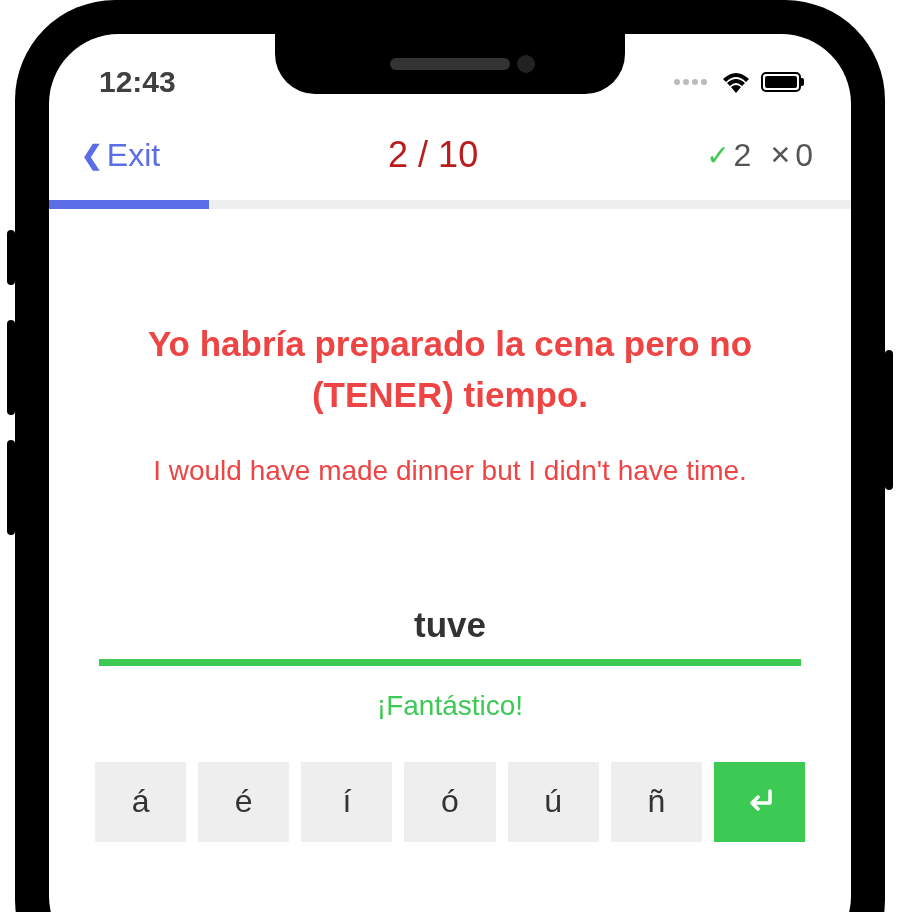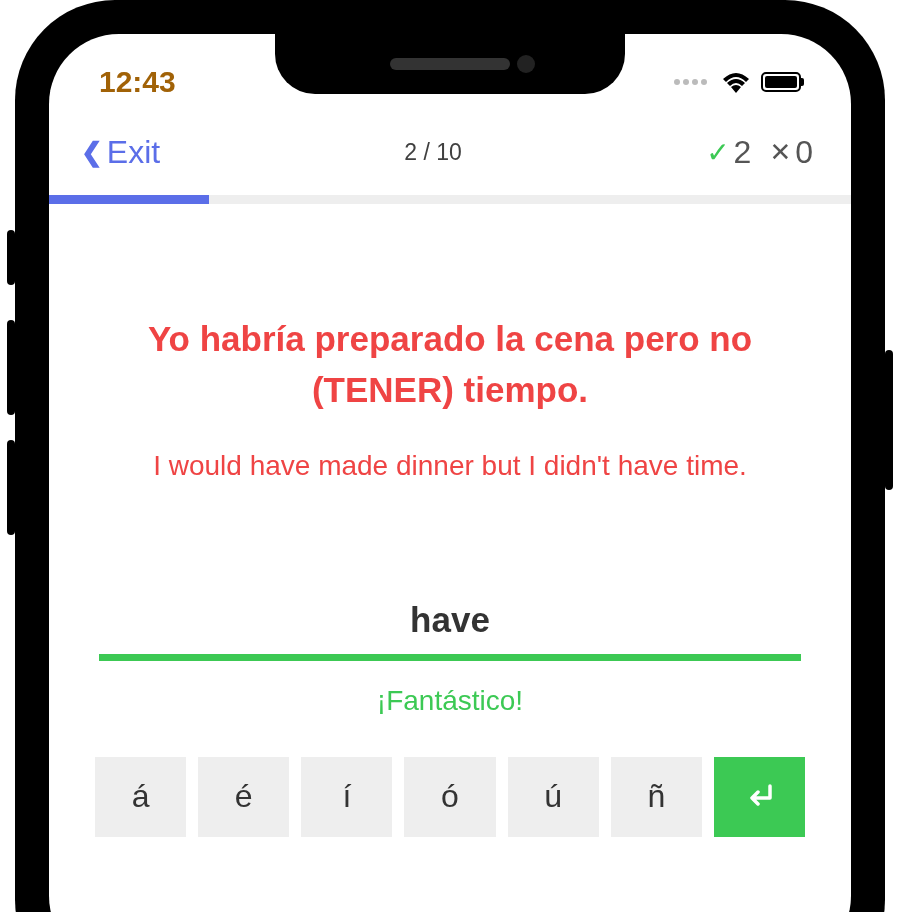--- a/index.html
+++ b/index.html
@@ -116,21 +116,21 @@
       display: flex;
       justify-content: space-between;
       align-items: center;
       padding: 28px 50px 12px 50px;
       height: 80px;
     }
     
     .status-time {
       font-size: 30px;
       font-weight: 600;
-      color: #a16207;
+      color: #404040;
     }
     
     .status-icons {
       display: flex;
       align-items: center;
       gap: 10px;
     }
     
     .dots {
       display: flex;
@@ -195,22 +195,22 @@
       font-weight: 400;
       cursor: pointer;
     }
     
     .chevron-left {
       font-size: 26px;
       font-weight: 700;
     }
     
     .progress-counter {
-      font-size: 23px;
-      color: #404040;
+      font-size: 36px;
+      color: #b91c1c;
       font-weight: 400;
     }
     
     .score {
       display: flex;
       align-items: center;
       gap: 18px;
       font-size: 32px;
       color: #555;
     }
@@ -381,21 +381,21 @@
       <div class="progress-bar">
         <div class="progress-fill"></div>
       </div>
 
       <div class="content">
         <div class="prompt">Yo habría preparado la cena pero no (TENER) tiempo.</div>
         <div class="translation">I would have made dinner but I didn't have time.</div>
       </div>
 
       <div class="answer-section">
-        <div class="answer-input">have</div>
+        <div class="answer-input">tuve</div>
         <div class="feedback">¡Fantástico!</div>
       </div>
 
       <div class="accent-keys">
         <div class="accent-key">á</div>
         <div class="accent-key">é</div>
         <div class="accent-key">í</div>
         <div class="accent-key">ó</div>
         <div class="accent-key">ú</div>
         <div class="accent-key">ñ</div>

